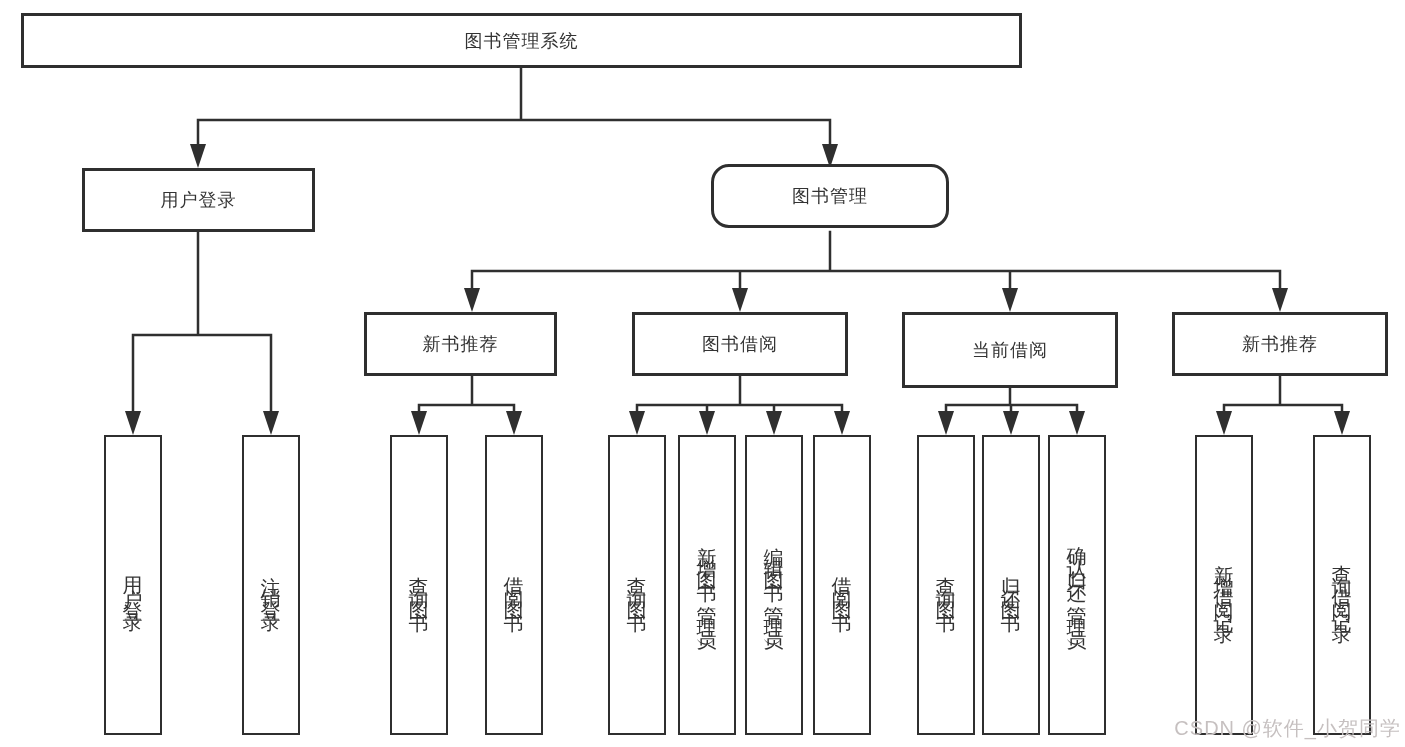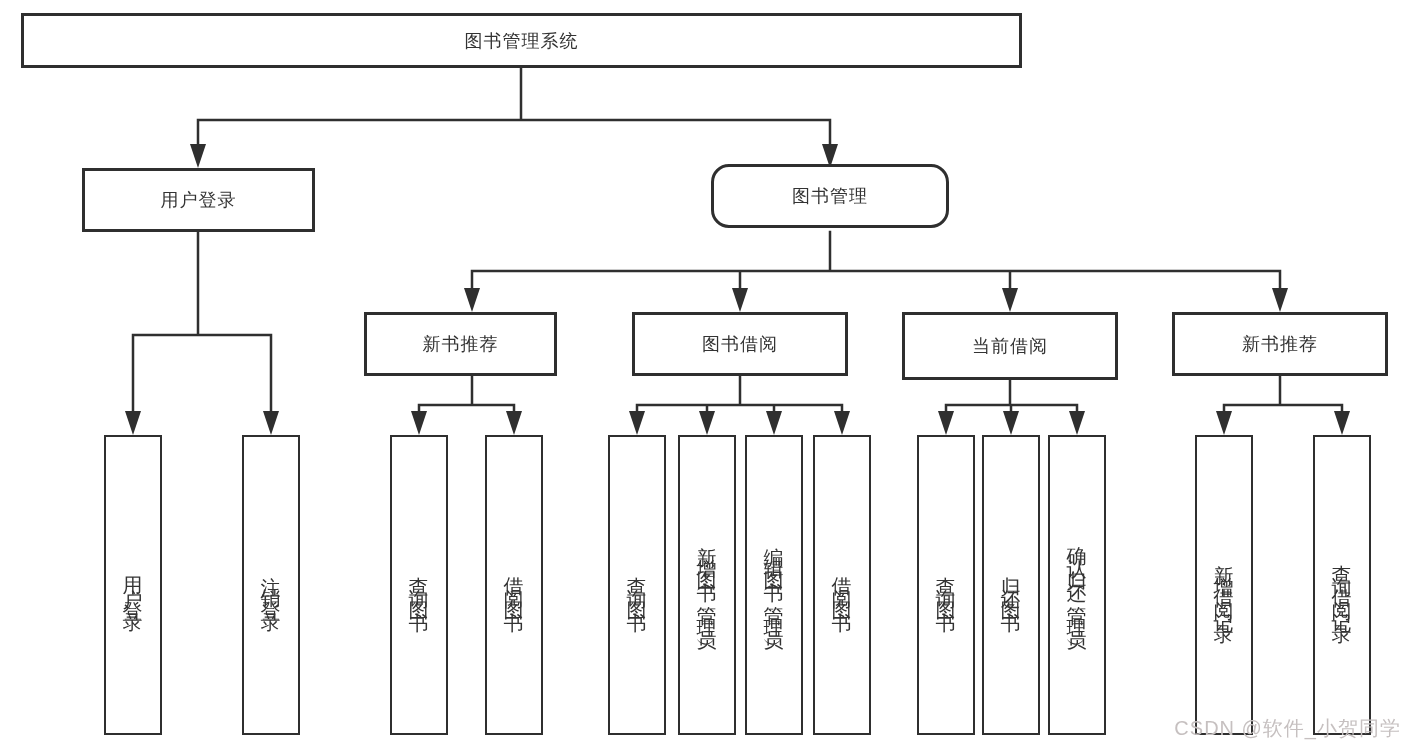--- a/index.html
+++ b/index.html
@@ -107,21 +107,21 @@
     </g>
   </svg>
 
   <div class="hbox" style="left:21px; top:13px; width:1001px; height:55px;">图书管理系统</div>
 
   <div class="hbox" style="left:82px; top:168px; width:233px; height:64px;">用户登录</div>
   <div class="hbox" style="left:711px; top:164px; width:238px; height:64px;border-radius:18px;">图书管理</div>
 
   <div class="hbox" style="left:364px; top:312px; width:193px; height:64px;">新书推荐</div>
   <div class="hbox" style="left:632px; top:312px; width:216px; height:64px;">图书借阅</div>
-  <div class="hbox" style="left:902px; top:312px; width:216px; height:68px;">当前借阅</div>
+  <div class="hbox" style="left:902px; top:312px; width:216px; height:76px;">当前借阅</div>
   <div class="hbox" style="left:1172px; top:312px; width:216px; height:64px;">新书推荐</div>
 
   <div class="vbox" style="left:104px;">
     <span class="vtext">用户登录</span>
   </div>
   <div class="vbox" style="left:242px;">
     <span class="vtext">注销登录</span>
   </div>
 
   <div class="vbox" style="left:390px;">

